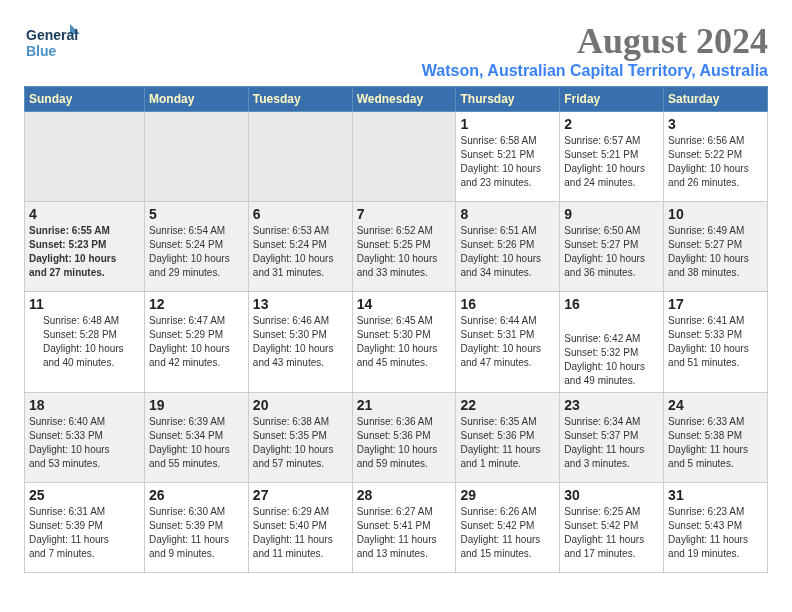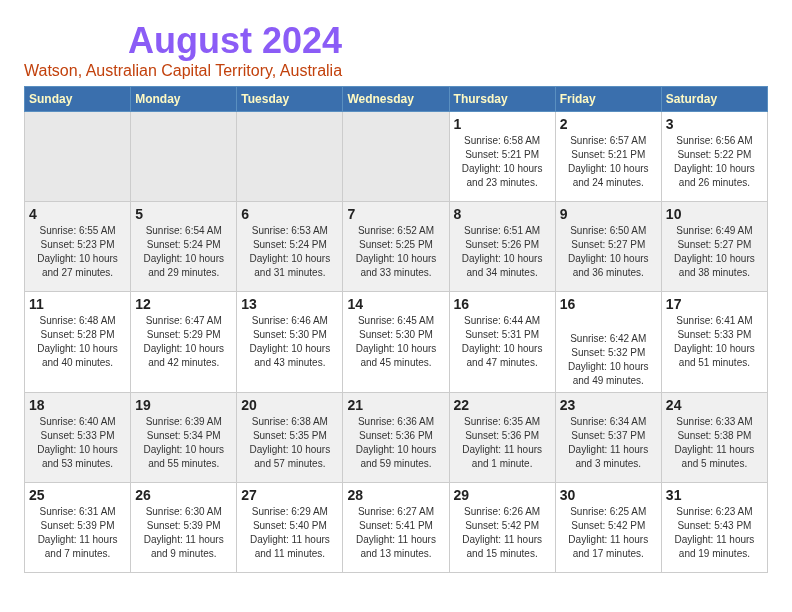--- a/index.html
+++ b/index.html
@@ -20,26 +20,27 @@
       display: flex;
       align-items: center;
       gap: 4px;
     }
     .title-area {
       text-align: right;
     }
     .main-title {
       font-size: 36px;
       font-weight: bold;
-      color: #8b5cf6;
+      color: #737373;
+      font-family: Liberation Serif, serif;
     }
     .subtitle {
       font-size: 16px;
-      color: #c2410c;
-      font-weight: normal;
+      color: #3b82f6;
+      font-weight: bold;
     }
     table {
       width: 100%;
       border-collapse: collapse;
       font-size: 11px;
     }
     thead tr th {
       background: #3a6fad;
       color: #fef9c3;
       padding: 5px 4px;
@@ -67,30 +68,36 @@
       font-size: 14px;
       font-weight: bold;
       color: #222;
       display: block;
       margin-bottom: 2px;
     }
     .day-info {
       font-size: 10px;
       color: #333;
       line-height: 1.4;
-      text-align: center;
     }
     .empty-cell {
       background: #e8e8e8 !important;
     }
   </style>
 </head>
 <body>
 
 <div class="header-area">
+  <div class="logo-area">
+      <svg width="60" height="44" viewBox="0 0 60 44">
+        <polygon points="46,4 56,14 46,14" fill="#4a90c4"></polygon>
+        <text x="2" y="20" font-size="14" font-weight="bold" fill="#1a3a5c" font-family="Arial, sans-serif">General</text>
+        <text x="2" y="36" font-size="14" font-weight="bold" fill="#4a90c4" font-family="Arial, sans-serif">Blue</text>
+      </svg>
+    </div>
   <div class="title-area">
     <div class="main-title">August 2024</div>
     <div class="subtitle">Watson, Australian Capital Territory, Australia</div>
   </div>
 </div>
 
 <table>
   <thead>
     <tr>
     <th>Sunday</th>
@@ -126,21 +133,21 @@
           <span class="day-number">3</span>
           <div class="day-info" style="white-space: pre-line;">Sunrise: 6:56 AM
 Sunset: 5:22 PM
 Daylight: 10 hours
 and 26 minutes.</div>
         </td>
       </tr>
       <tr>
         <td>
           <span class="day-number">4</span>
-          <div class="day-info" style="white-space: pre-line;">Sunrise: 6:55 AM
+          <div class="day-info" style="white-space: pre-line; font-weight: bold;">Sunrise: 6:55 AM
 Sunset: 5:23 PM
 Daylight: 10 hours
 and 27 minutes.</div>
         </td>
         <td>
           <span class="day-number">5</span>
           <div class="day-info" style="white-space: pre-line;">Sunrise: 6:54 AM
 Sunset: 5:24 PM
 Daylight: 10 hours
 and 29 minutes.</div>
@@ -177,21 +184,21 @@
           <span class="day-number">10</span>
           <div class="day-info" style="white-space: pre-line;">Sunrise: 6:49 AM
 Sunset: 5:27 PM
 Daylight: 10 hours
 and 38 minutes.</div>
         </td>
       </tr>
       <tr>
         <td>
           <span class="day-number">11</span>
-          <div class="day-info" style="white-space: pre-line;">Sunrise: 6:48 AM
+          <div class="day-info" style="white-space: pre-line; margin-left: 14px;">Sunrise: 6:48 AM
 Sunset: 5:28 PM
 Daylight: 10 hours
 and 40 minutes.</div>
         </td>
         <td>
           <span class="day-number">12</span>
           <div class="day-info" style="white-space: pre-line;">Sunrise: 6:47 AM
 Sunset: 5:29 PM
 Daylight: 10 hours
 and 42 minutes.</div>

